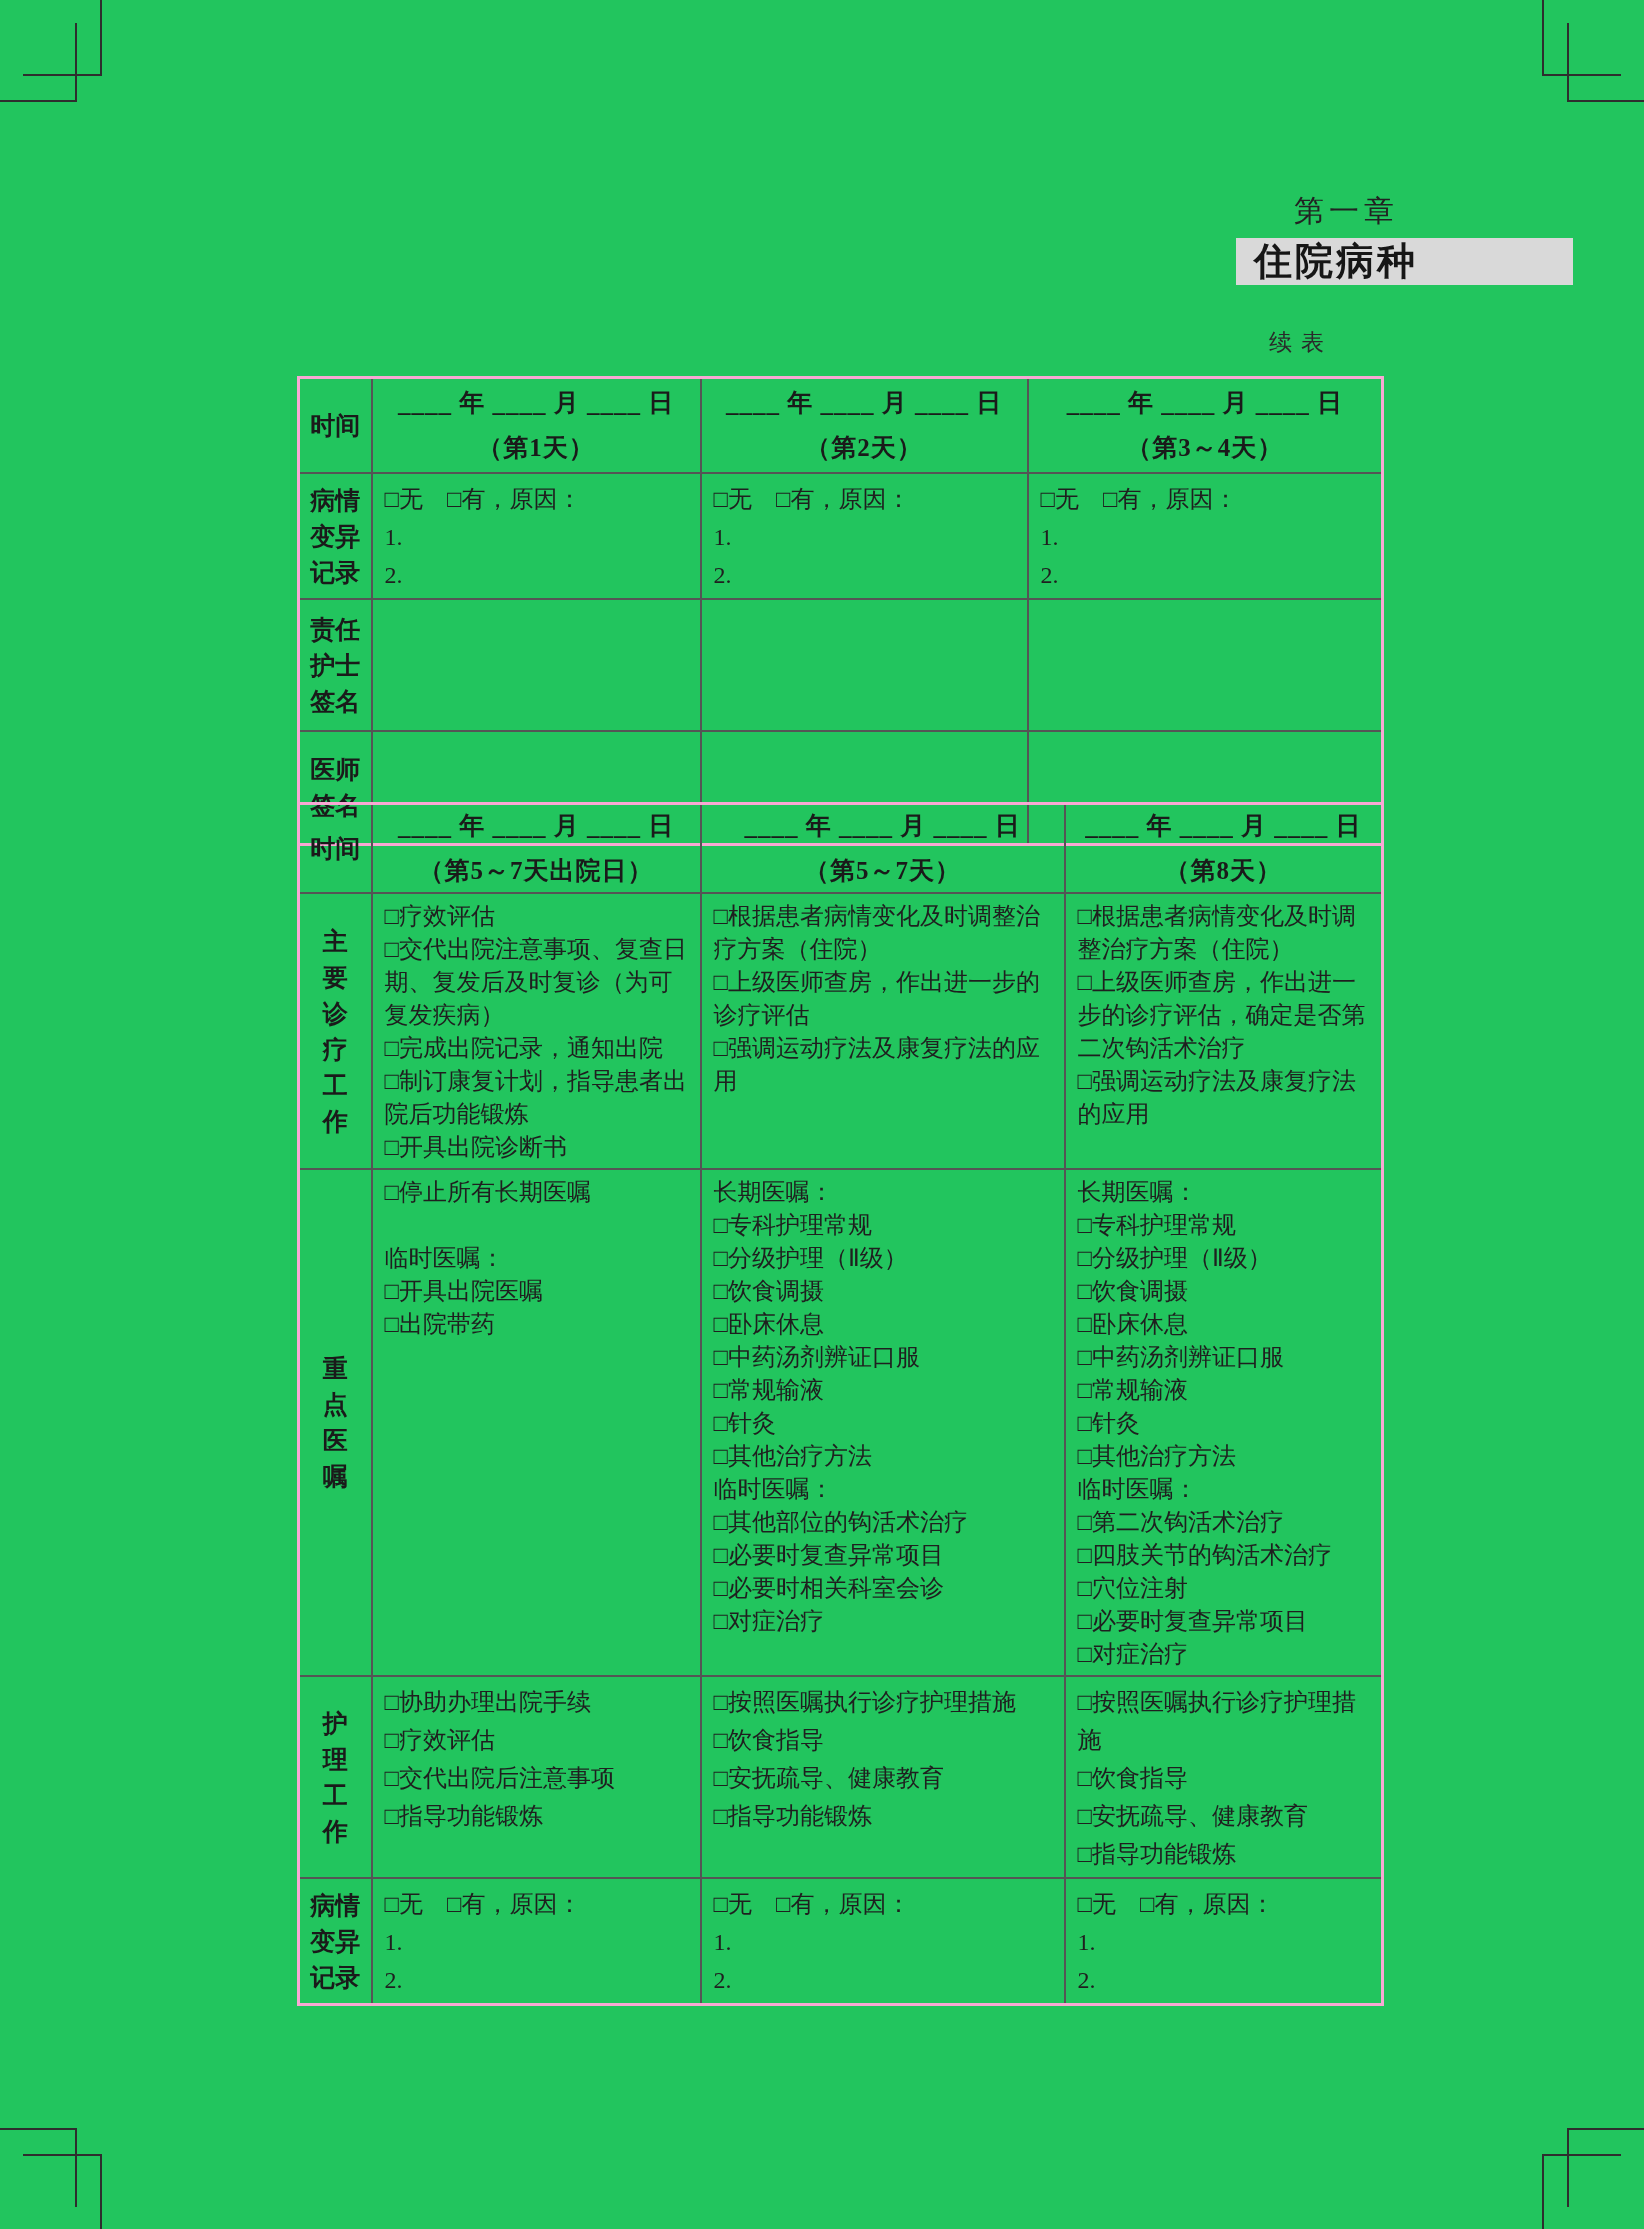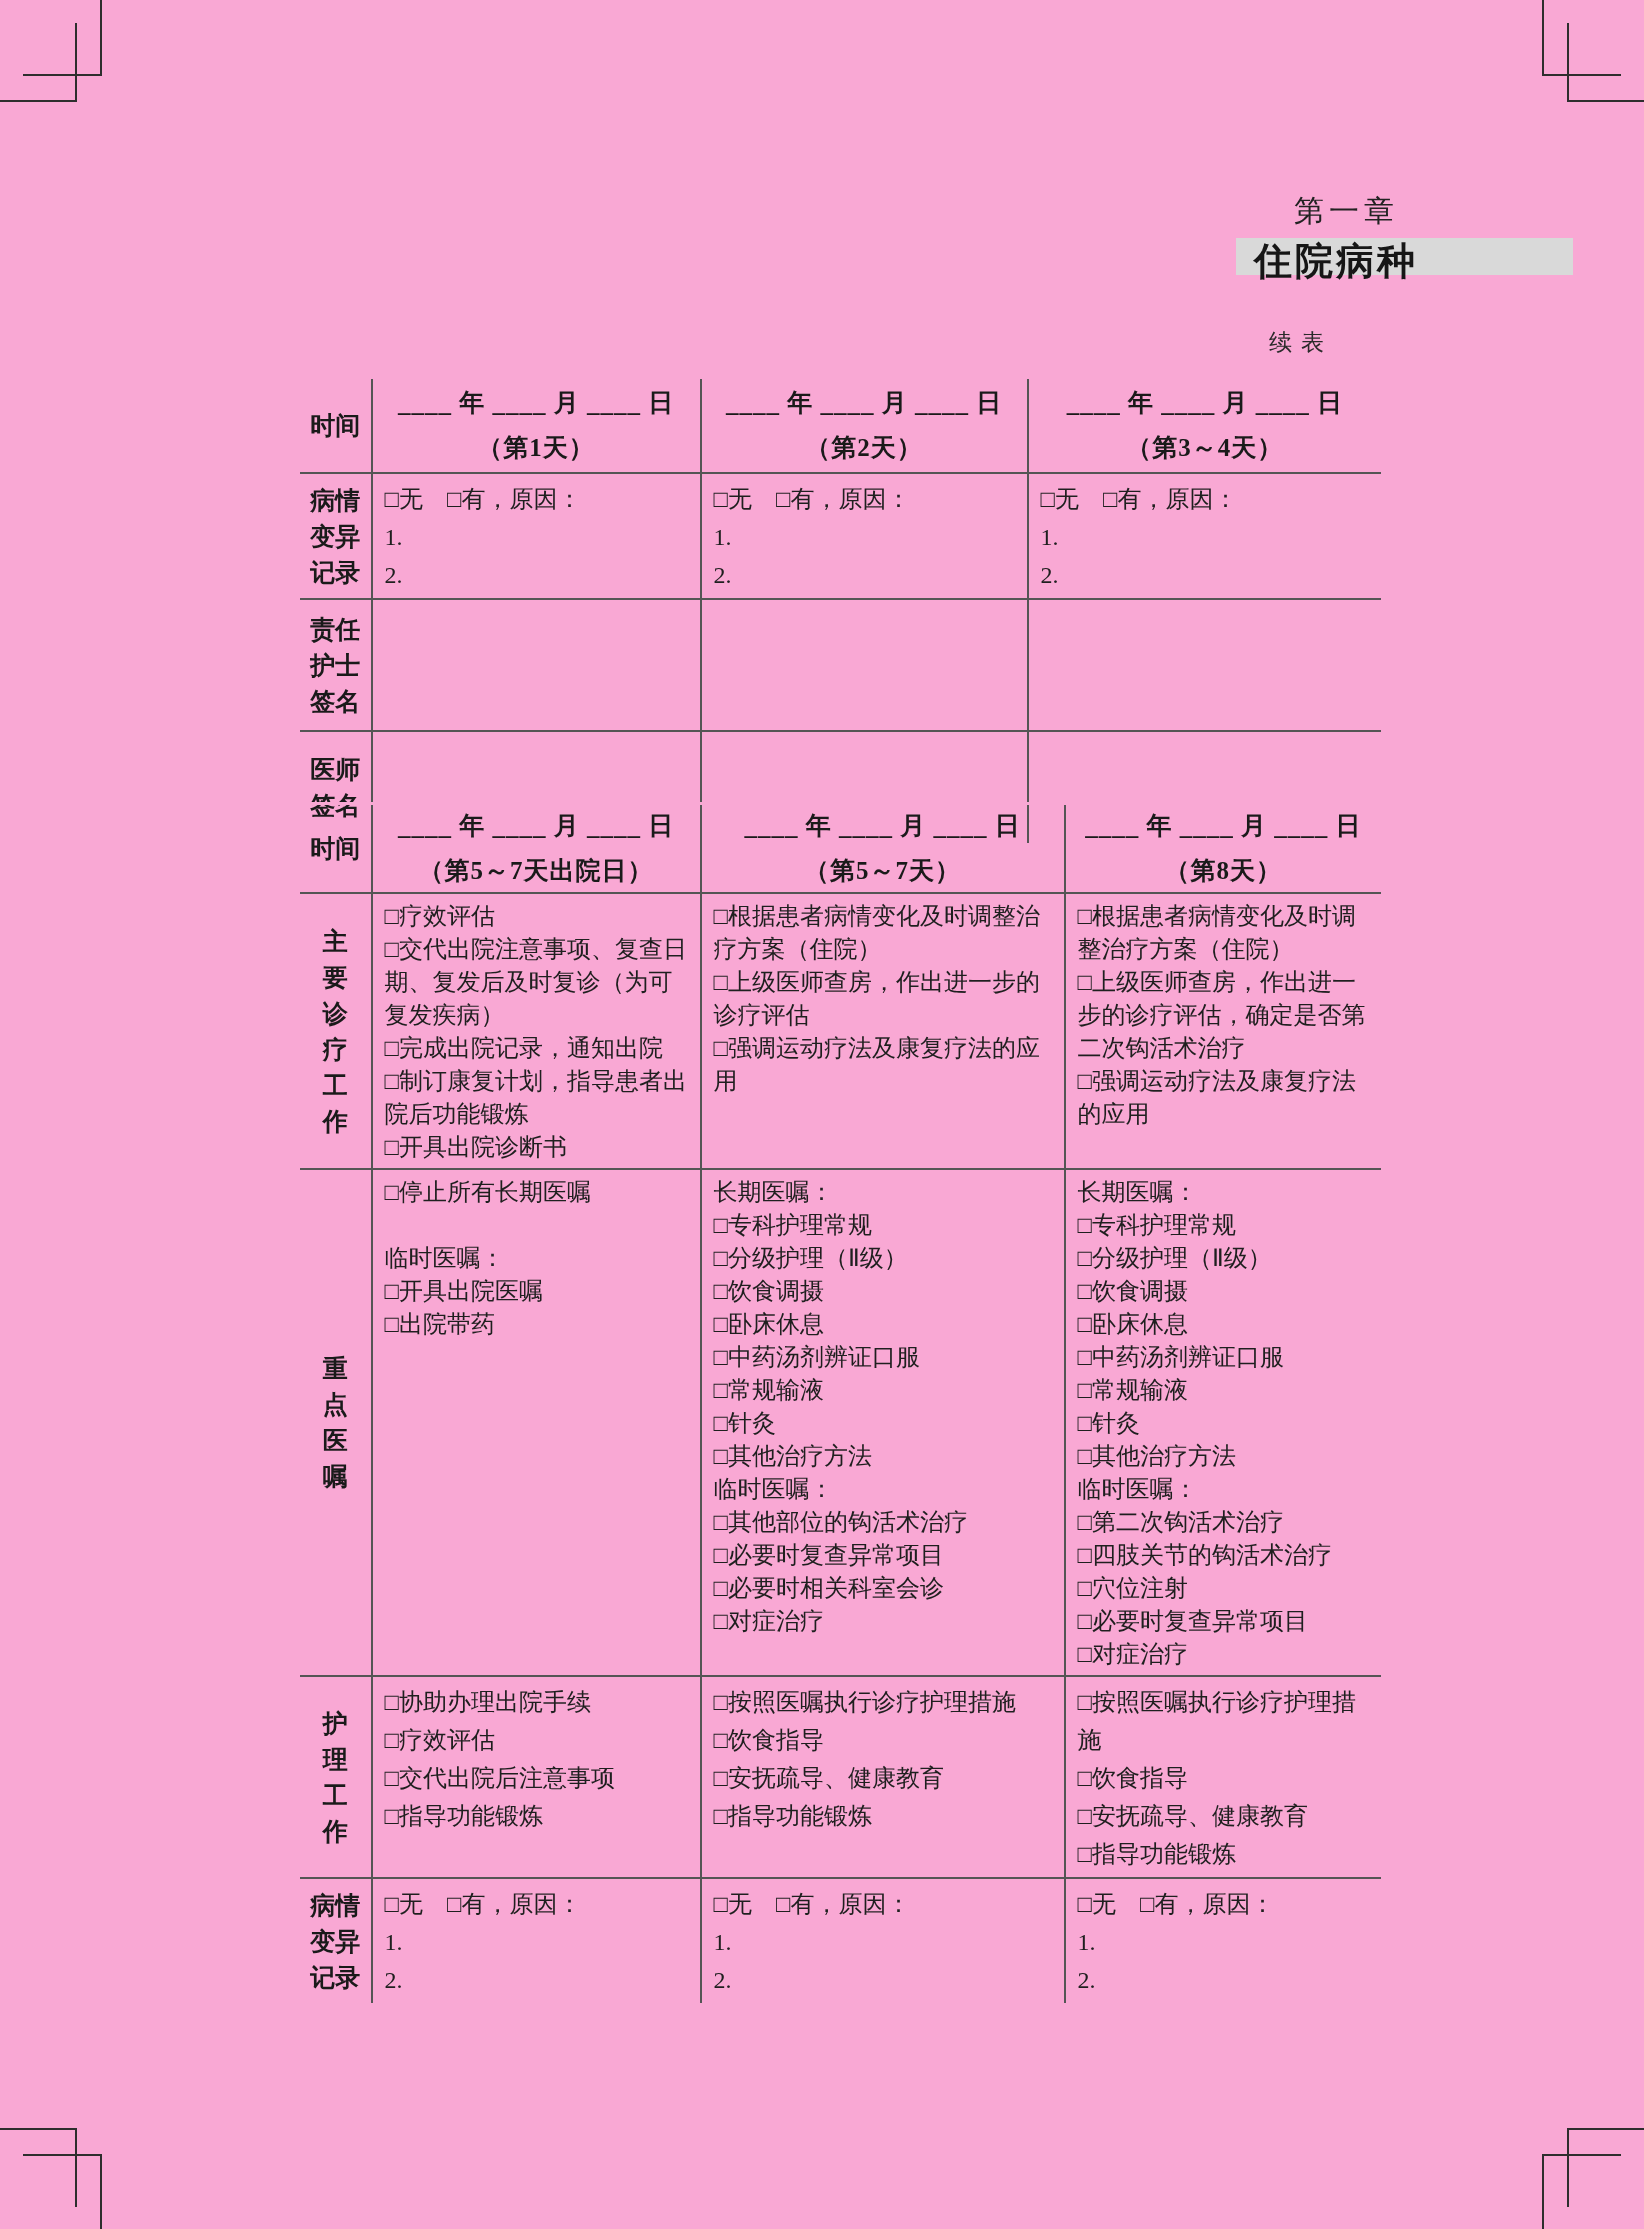--- a/index.html
+++ b/index.html
@@ -1,20 +1,20 @@
 <!DOCTYPE html>
 <html><head>
 <meta charset="utf-8">
 <style>
   * { margin:0; padding:0; box-sizing:border-box; }
   html,body { background:#ffffff; }
   .page {
     position:relative;
     width:1644px; height:2230px;
-    background:#f9a8d4;
+    background:#22c55e;
     font-family:"Liberation Serif", serif;
     color:#1c1c1c;
     overflow:hidden;
   }
 
   
   .crop { position:absolute; }
   .crop-tl-a { left:23px; top:0; width:79px; height:76px; border-right:2.5px solid #2e2e2e; border-bottom:2.5px solid #2e2e2e; }
   .crop-tl-b { left:0; top:23px; width:77px; height:79px; border-right:2.5px solid #2e2e2e; border-bottom:2.5px solid #2e2e2e; }
   .crop-tr-a { right:23px; top:0; width:79px; height:76px; border-left:2.5px solid #2e2e2e; border-bottom:2.5px solid #2e2e2e; }
@@ -24,21 +24,21 @@
   .crop-br-a { right:23px; bottom:0; width:79px; height:76px; border-left:2.5px solid #2e2e2e; border-top:2.5px solid #2e2e2e; }
   .crop-br-b { right:0; bottom:23px; width:77px; height:79px; border-left:2.5px solid #2e2e2e; border-top:2.5px solid #2e2e2e; }
 
   
   .chapter-label {
     position:absolute; left:1277px; top:191px; width:139px;
     text-align:center; font-size:30px; letter-spacing:5px;
     font-family:"DejaVu Serif", serif; color:#222;
   }
   .chapter-bar {
-    position:absolute; left:1236px; top:238px; width:337px; height:37px;
+    position:absolute; left:1236px; top:238px; width:337px; height:47px;
     background:#d9d9d9;
   }
   .chapter-bar .bar-text {
     display:block; padding-left:18px;
     font-family:"Liberation Sans", sans-serif; font-weight:bold;
     font-size:38px; line-height:47px; letter-spacing:3px; color:#161616;
   }
   .continued {
     position:absolute; left:1269px; top:327px;
     font-size:23px; letter-spacing:9px; color:#2a2a2a;

